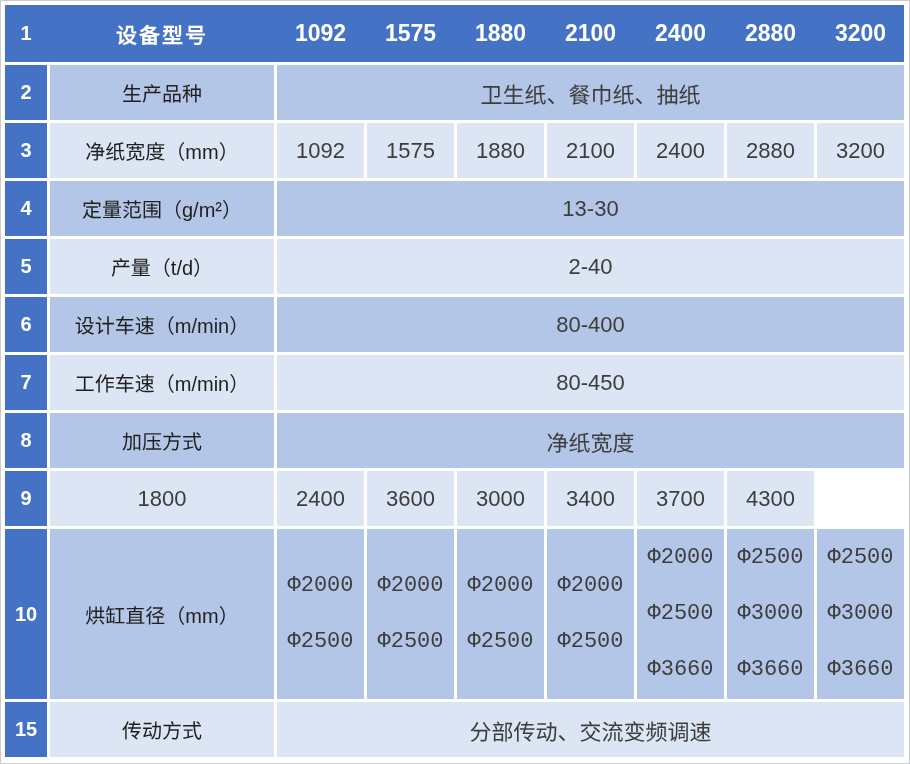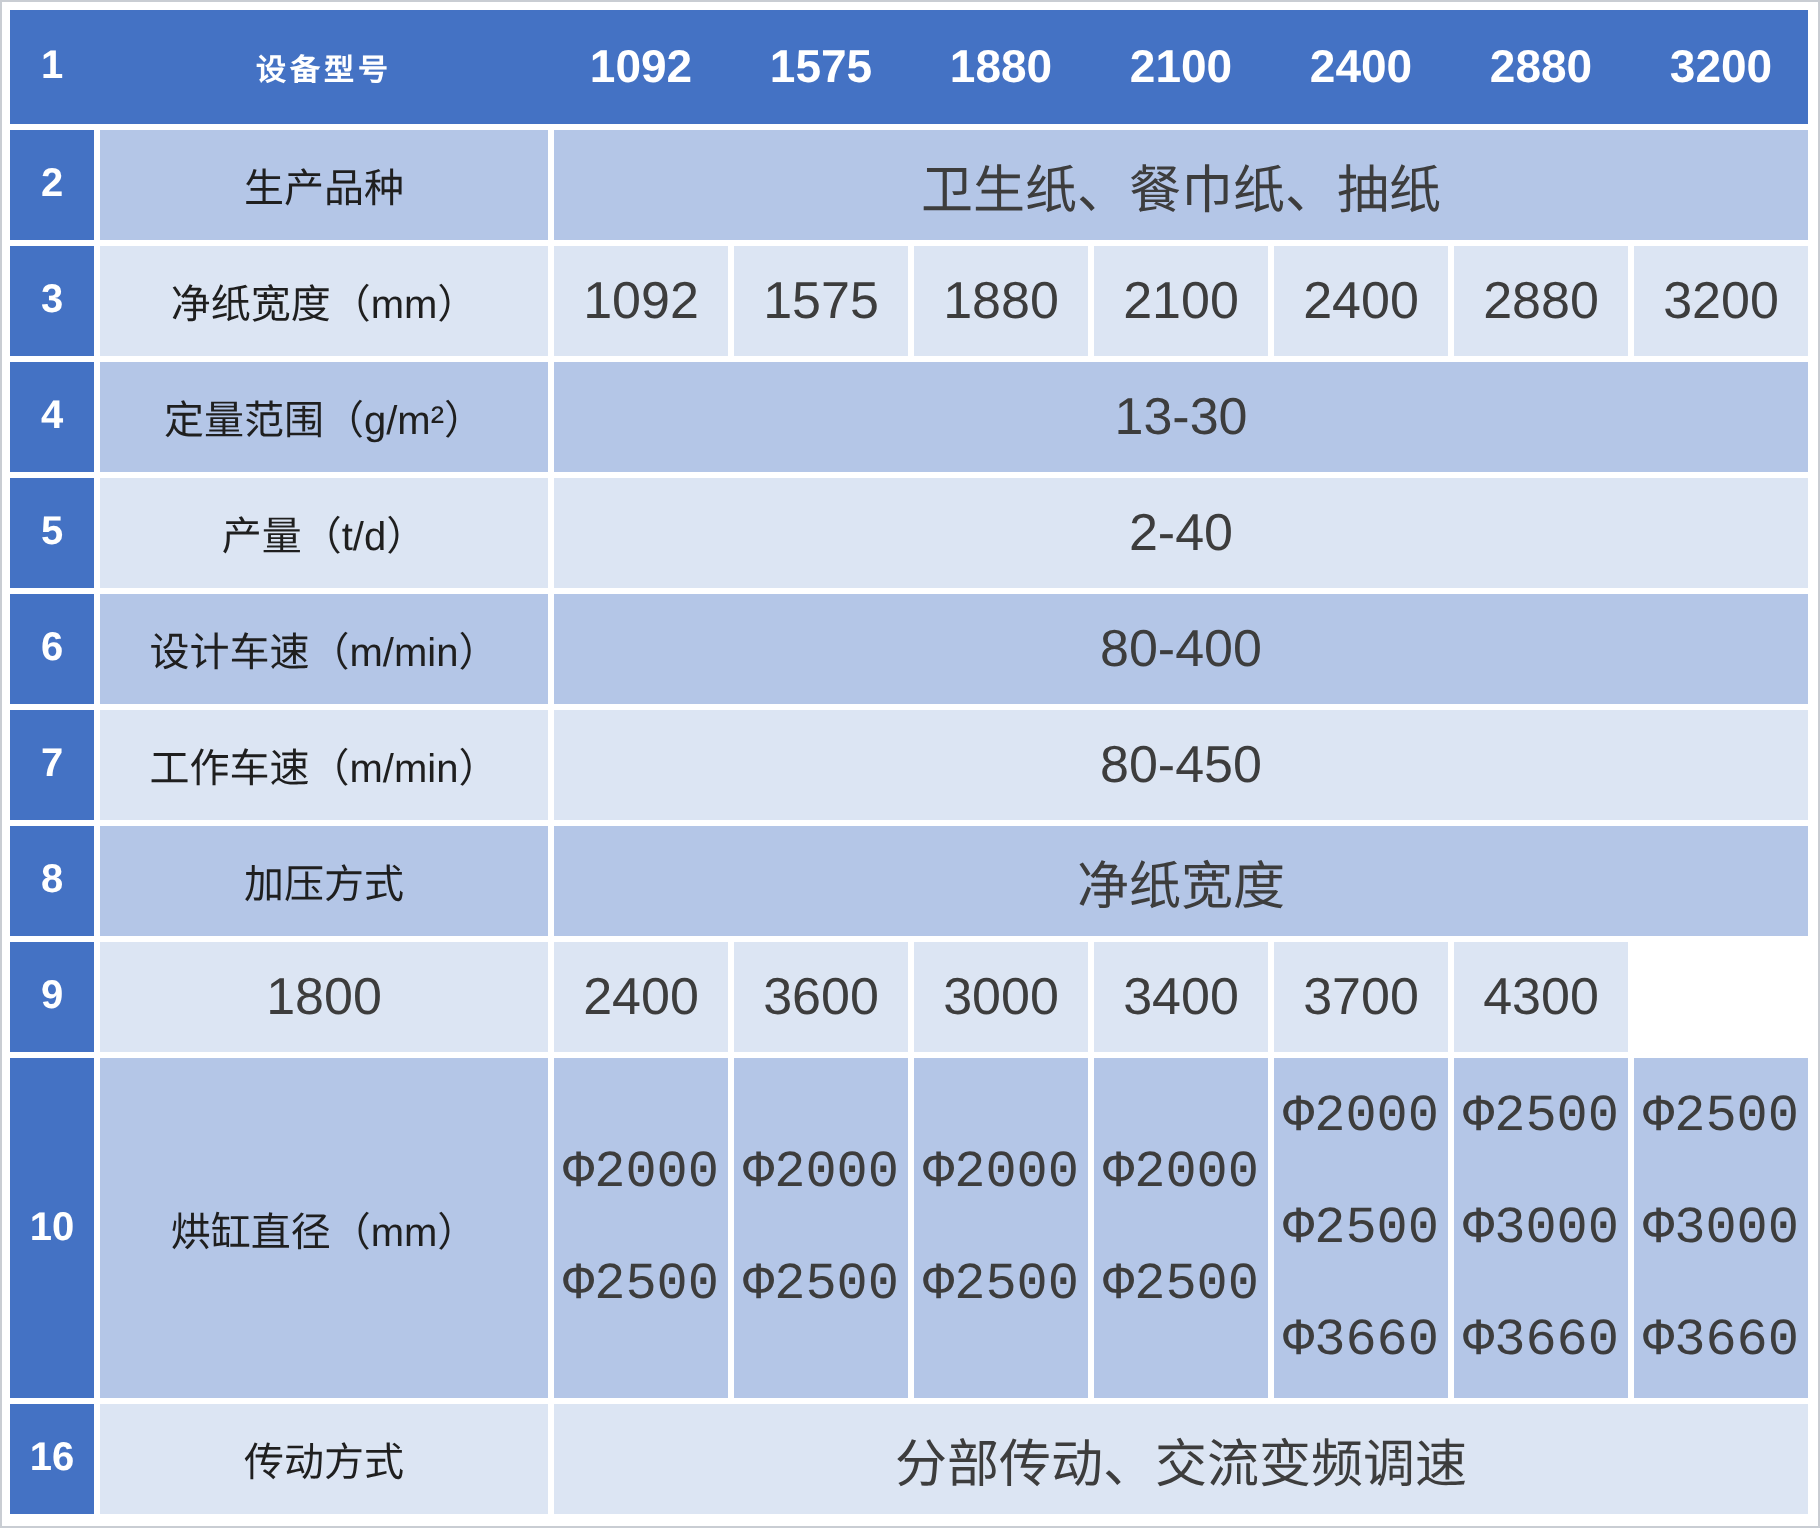--- a/index.html
+++ b/index.html
@@ -26,21 +26,21 @@
     display: flex;
     align-items: center;
     justify-content: center;
     text-align: center;
     overflow: hidden;
   }
 
   
   .header-row { background: #4472C4; height: 57px; }
   .header-row .cell { background: transparent; color: #ffffff; font-weight: bold; }
-  .header-row .label-cell { font-size: 15px; letter-spacing: 2px; }
+  .header-row .label-cell { font-size: 21px; letter-spacing: 2px; }
   .header-row .model-cell { font-size: 23px; }
   .header-row .num-cell { font-size: 20px; }
 
   .row-std { height: 55px; }
   .row-tall { height: 170px; }
 
   .num-cell {
     background: #4472C4;
     color: #ffffff;
     font-weight: bold;
@@ -48,21 +48,21 @@
   }
 
   .label-cell {
     font-weight: normal;
     color: #1f1f1f;
     font-size: 20px;
   }
 
   .val {
     color: #3d3d3d;
-    font-size: 26px;
+    font-size: 22px;
     font-weight: normal;
   }
 
   .dark  .body-cell { background: #B4C6E7; }
   .light .body-cell { background: #DCE5F3; }
 
   .merged { grid-column: 3 / 10; }
 
   .row-tall .val {
     white-space: pre-line;
@@ -162,18 +162,18 @@
 Φ3660</div>
     <div class="cell body-cell val">Φ2500
 Φ3000
 Φ3660</div>
     <div class="cell body-cell val">Φ2500
 Φ3000
 Φ3660</div>
   </div>
 
   <div class="grid-row row-std light">
-    <div class="cell num-cell">16</div>
+    <div class="cell num-cell">15</div>
     <div class="cell label-cell body-cell">传动方式</div>
     <div class="cell merged body-cell val">分部传动、交流变频调速</div>
   </div>
 
 </div>
 
 </body></html>

